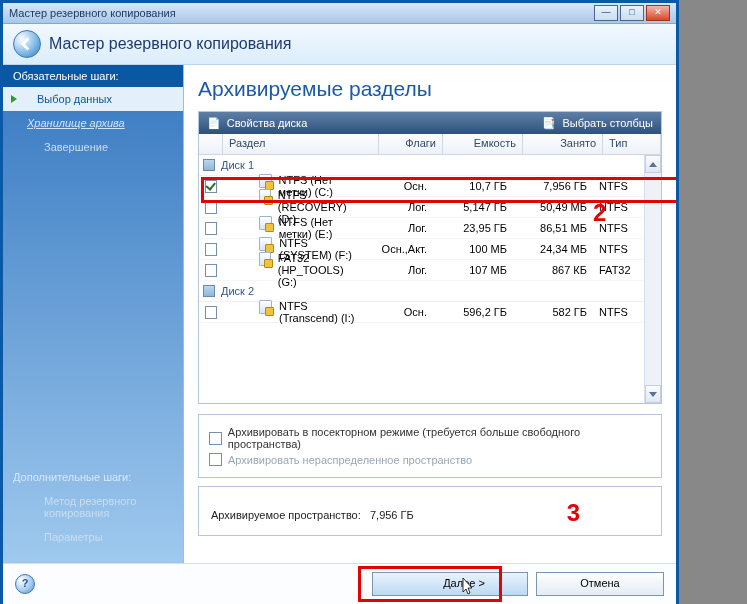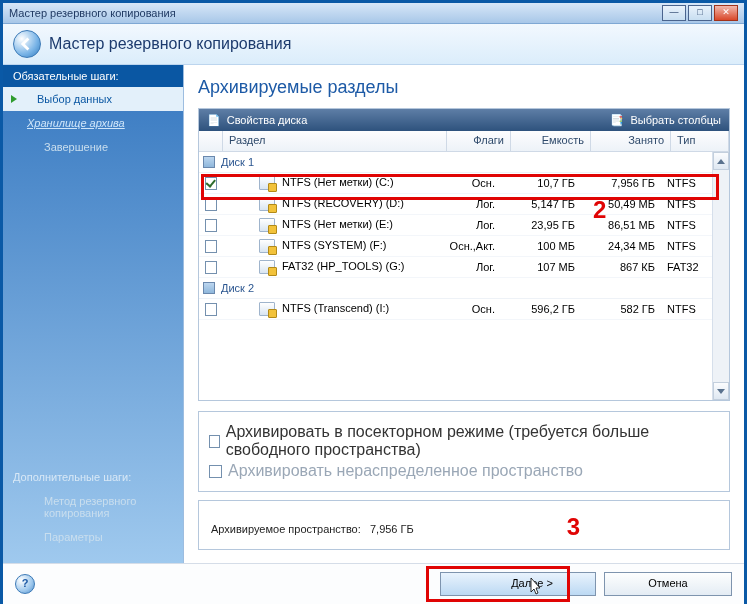--- a/index.html
+++ b/index.html
@@ -1,37 +1,37 @@
 <!DOCTYPE html>
 <html><head>
 <meta charset="utf-8">
 <style>
   html,body{margin:0;padding:0;font-family:Tahoma,Arial,sans-serif;font-size:11px;background:#888;}
-  .window{box-sizing:border-box;width:747px;height:604px;border:3px solid #0a59a6;background:#fff;position:relative;}
+  .window{box-sizing:border-box;width:679px;height:604px;border:3px solid #0a59a6;background:#fff;position:relative;}
   .titlebar{height:20px;background:linear-gradient(to bottom,#d7e7f8,#a8c7e8);display:flex;align-items:center;padding:0 6px;color:#203a63;font-size:11px;border-bottom:1px solid #7fa8d4;}
   .titlebar-text{flex:1;}
   .win-controls{display:flex;gap:2px;}
   .win-btn{width:22px;height:14px;border:1px solid #4a648e;background:linear-gradient(#e9f2fb,#c8def1);font-size:9px;line-height:12px;text-align:center;cursor:pointer;}
   .win-btn.close{background:linear-gradient(#f2b8ac,#d9472a);border-color:#a1321a;color:#fff;}
   .header{height:40px;background:linear-gradient(to bottom,#f2f8fe,#dbedfb);display:flex;align-items:center;padding:0 10px;border-bottom:1px solid #bcd5ee;}
   .back-btn{width:26px;height:26px;border-radius:50%;background:radial-gradient(circle at 30% 30%,#fff,#79b4e7 60%,#2f79bc);border:1px solid #3c7ab7;display:flex;align-items:center;justify-content:center;margin-right:8px;cursor:pointer;}
   .back-btn svg{width:14px;height:14px;}
   .header-title{font-size:16px;color:#1d3b6e;}
   .body{display:flex;height:calc(100% - 20px - 40px - 40px);}
   .sidebar{width:180px;background:linear-gradient(to bottom,#0d5aa7 0%,#0d5aa7 20px,#3a7bc2 20px,#9fc9ee 100%);color:#fff;border-right:1px solid #9dbde0;position:relative;}
   .sidebar-header{height:22px;line-height:22px;padding:0 10px;font-size:11px;background:#0a57a3;}
   .sidebar-item{padding:6px 10px 6px 24px;font-size:11px;cursor:pointer;}
   .sidebar-item.active{background:#e3f0fa;color:#0a57a3;position:relative;padding-left:34px;}
   .sidebar-item.active::before{content:'';position:absolute;left:8px;top:8px;width:0;height:0;border-top:4px solid transparent;border-bottom:4px solid transparent;border-left:6px solid #2e9c2e;}
   .sidebar-item.link{color:#cfe6fa;text-decoration:underline;font-style:italic;}
   .sidebar-item.disabled{color:#c9deee;margin-left:17px;}
   .sidebar-sub-header{padding:6px 10px;font-size:11px;color:#d8e8f6;}
   .sidebar-bottom{position:absolute;bottom:14px;left:0;right:8px;}
   .main{flex:1;padding:12px 14px 0 14px;overflow:hidden;background:#fff;}
-  .main-title{color:#1d5aa6;font-size:18px;margin-bottom:10px;}
+  .main-title{color:#1d5aa6;font-size:21px;margin-bottom:10px;}
   .panel{border:1px solid #b5c7dc;}
   .panel-toolbar{height:22px;background:linear-gradient(to bottom,#5e7ea6,#2e527d);color:#fff;display:flex;align-items:center;padding:0 8px;font-size:11px;}
   .panel-toolbar .left{display:flex;align-items:center;gap:6px;}
   .panel-toolbar .spacer{flex:1;}
   .panel-toolbar .right{display:flex;align-items:center;gap:6px;cursor:pointer;}
   .tbl-header{display:flex;height:20px;background:linear-gradient(#fdfdfe,#edf2f8);border-bottom:1px solid #cfd9e6;}
   .tbl-header .th{border-right:1px solid #cfd9e6;padding:3px 6px;color:#2f4a6b;font-size:11px;box-sizing:border-box;}
   .col-chk{width:24px;text-align:center;}
   .col-part{flex:1;min-width:0;}
   .col-flags{width:64px;text-align:right;}
@@ -55,21 +55,21 @@
   .drive-icon{width:14px;height:12px;background:linear-gradient(#fff,#d9e5f1);border:1px solid #9fb4cc;border-radius:1px;position:relative;}
   .drive-icon::after{content:'';position:absolute;right:-3px;bottom:-3px;width:7px;height:7px;background:#f2c23a;border:1px solid #b28a18;border-radius:1px;}
   .scrolltrack{position:absolute;right:0;top:0;bottom:0;width:16px;background:#eef2f7;border-left:1px solid #d6dfeb;}
   .scrollup,.scrolldown{height:16px;background:linear-gradient(#fbfcfe,#dfe8f2);border:1px solid #c3cfdd;display:flex;align-items:center;justify-content:center;}
   .scrolldown{position:absolute;bottom:0;left:0;right:0;}
   .arrow-up,.arrow-down{width:0;height:0;border-left:4px solid transparent;border-right:4px solid transparent;}
   .arrow-up{border-bottom:5px solid #5a728e;}
   .arrow-down{border-top:5px solid #5a728e;}
   .highlight{position:absolute;border:3px solid #e00404;pointer-events:none;}
   .annot{position:absolute;font:bold 24px Arial;color:#e00404;pointer-events:none;}
-  .options-panel{margin-top:10px;border:1px solid #b5c7dc;padding:8px 10px;font-size:16px;color:#333;}
+  .options-panel{margin-top:10px;border:1px solid #b5c7dc;padding:8px 10px;font-size:11px;color:#333;}
   .opt-row{display:flex;align-items:center;gap:6px;margin:3px 0;}
   .opt-row.disabled{color:#9aa7b6;}
   .summary-panel{margin-top:8px;border:1px solid #b5c7dc;padding:10px 12px;font-size:11px;color:#222;}
   .footer{height:40px;border-top:1px solid #d5dde8;display:flex;align-items:center;padding:0 12px;background:#fcfdfe;}
   .help{width:18px;height:18px;border-radius:50%;border:1px solid #3c7ab7;background:radial-gradient(circle at 30% 30%,#fff,#9ec8ed 60%,#4c8cc8);color:#1d5aa6;font-weight:bold;text-align:center;line-height:17px;cursor:pointer;}
   .footer .spacer{flex:1;}
   .btn{width:126px;height:22px;border:1px solid #7e94ae;background:linear-gradient(#fdfefe,#e4ecf4);text-align:center;line-height:20px;font-size:11px;cursor:pointer;margin-left:8px;}
   .btn.primary{background:linear-gradient(#e9f3fd,#bcd9f3);padding-left:28px;} 
   .cursor{position:absolute;width:14px;height:18px;pointer-events:none;}
   .table-wrap{position:relative;height:248px;}

